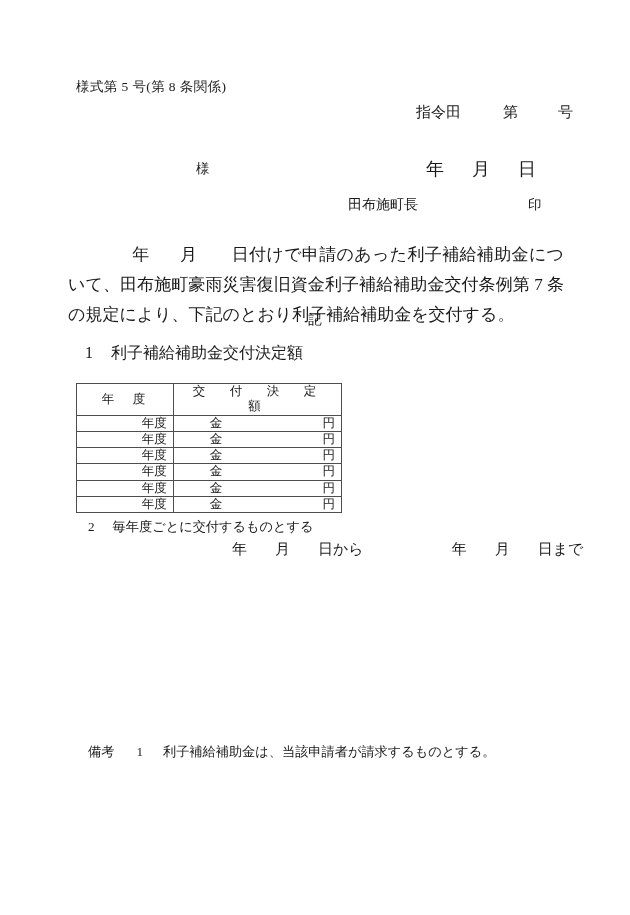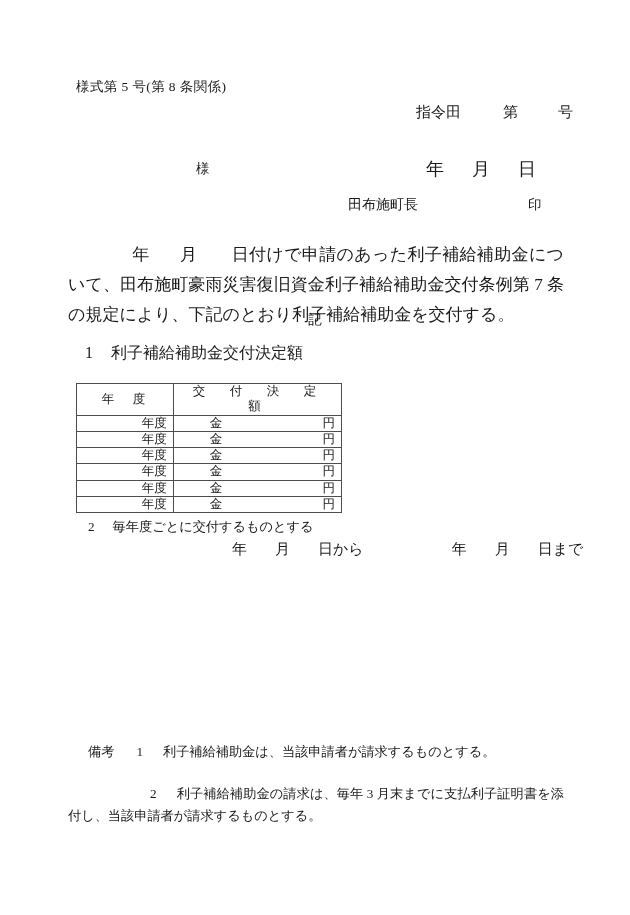--- a/index.html
+++ b/index.html
@@ -231,15 +231,14 @@
       </tr>
     </tbody>
   </table>
 
   <div class="abs sec2"><span>2</span><span class="num-gap"></span><span>毎年度ごとに交付するものとする</span></div>
 
   <div class="abs period-line"><span>年</span><span class="g1"></span><span>月</span><span class="g2"></span><span>日から</span><span class="g3"></span><span>年</span><span class="g1"></span><span>月</span><span class="g2"></span><span>日まで</span></div>
 
   <div class="abs remark1"><span>備考</span><span class="g-a"></span><span>1</span><span class="g-b"></span><span>利子補給補助金は、当該申請者が請求するものとする。</span></div>
 
-  <div class="abs remark2"><span class="indent"></span><span>2</span><span class="g-b"></span><span>利子補給補助金の請求は、毎年 3 月末までに支払利子証明書を添付し、当該申請者が請求するものとする。</span></div>
 
 </div>
 
 </body></html>

